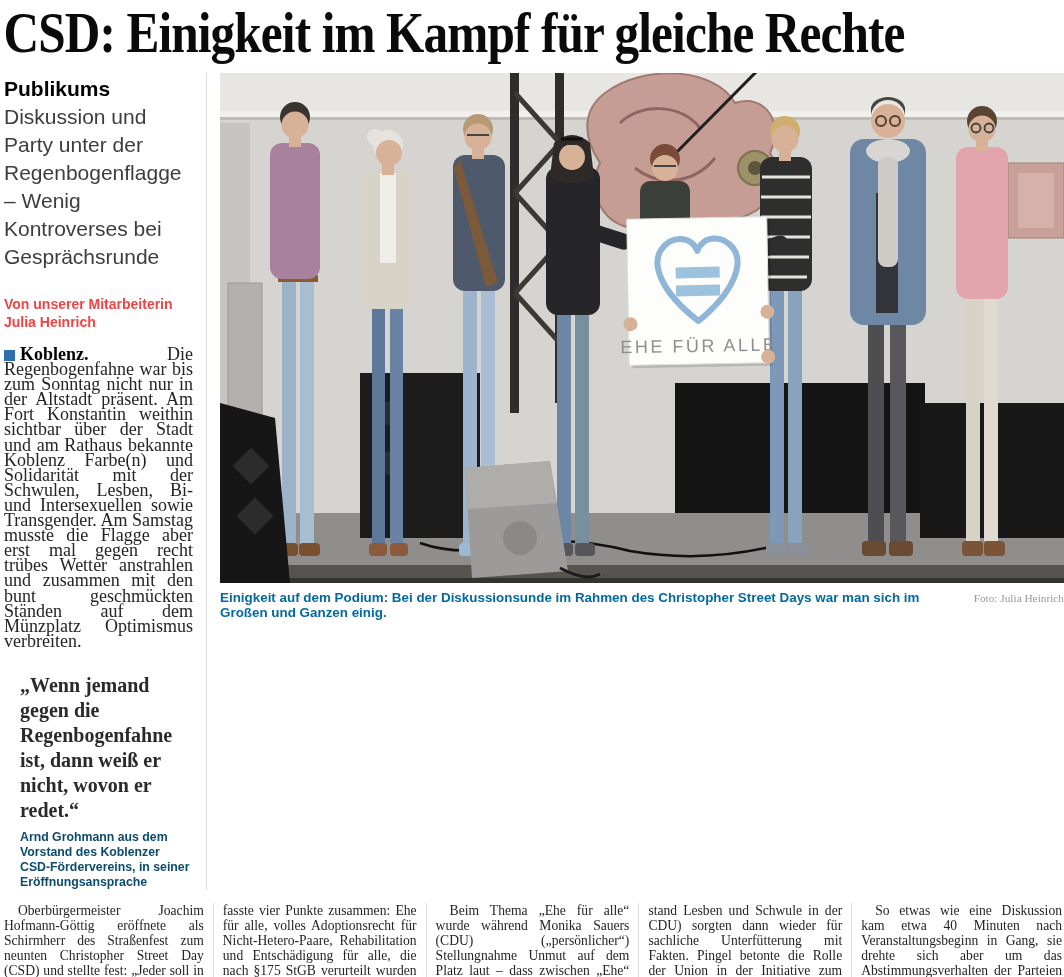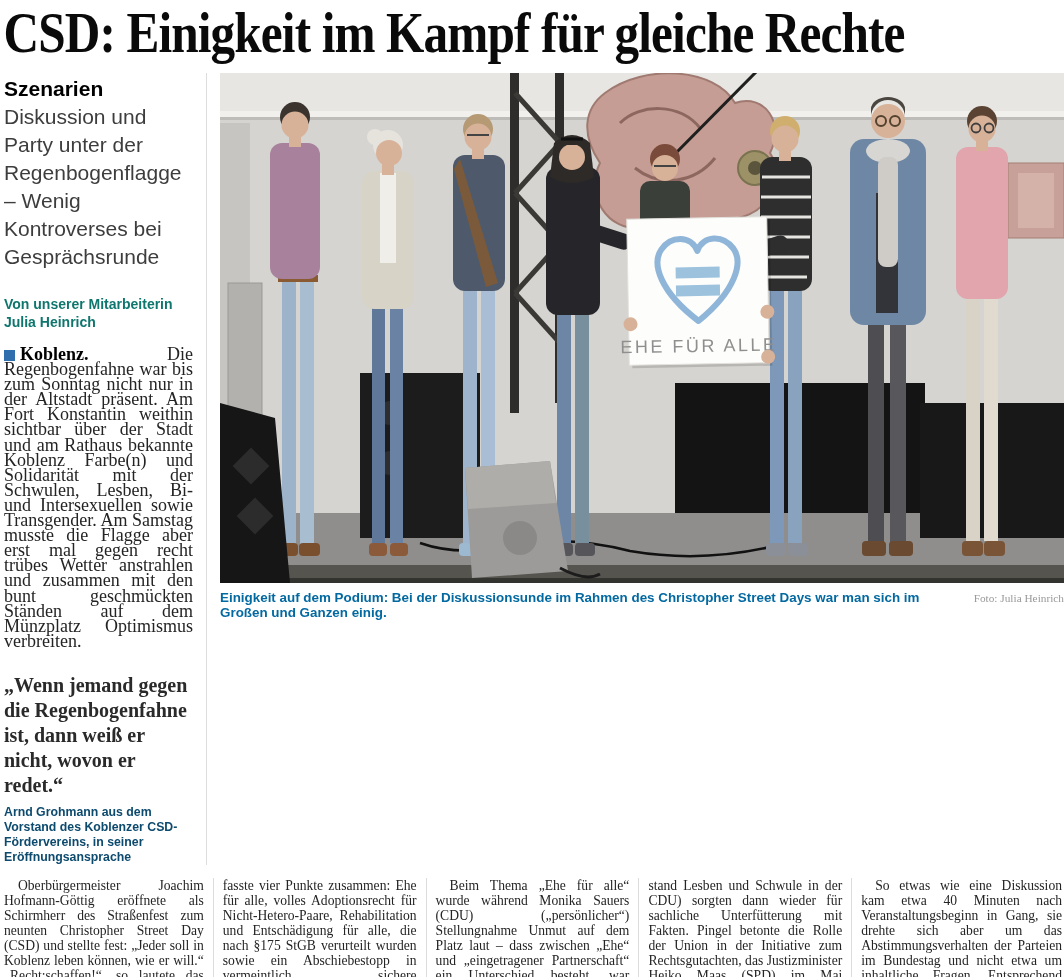--- a/index.html
+++ b/index.html
@@ -9,26 +9,26 @@
   .headline{margin:0;padding:1px 0 0 4px;font-family:"Liberation Serif",serif;
             font-weight:bold;font-size:56px;line-height:64px;white-space:nowrap;
             transform:scaleX(0.88);transform-origin:0 0;color:#0a0a0a;letter-spacing:-1px;}
   
   .content{display:flex;margin-top:8px;}
   .left-col{width:192px;padding:0 13px 0 4px;border-right:1px solid #ddd;}
   .standfirst{margin:2px 0 0 0;font-family:"Liberation Sans",sans-serif;
               font-size:21px;line-height:28px;color:#3d3d3d;font-weight:400;}
   .standfirst .kicker{color:#000;font-weight:bold;}
   .byline{margin:24px 0 0 0;font-family:"Liberation Sans",sans-serif;
-          font-size:14px;line-height:18px;color:#0f766e;font-weight:bold;}
+          font-size:14px;line-height:18px;color:#ef4444;font-weight:bold;}
   .lead{margin:16px 0 0 0;font-size:18px;line-height:15.1px;text-align:justify;color:#242424;}
   .marker{display:inline-block;width:11px;height:11px;background:#2f6fad;margin-right:5px;
           vertical-align:-1px;}
   .lead .loc{font-weight:bold;color:#000;}
-  .pullquote{margin:24px 0 0 0;}
+  .pullquote{margin:24px 0 0 16px;}
   .pullquote .q{margin:0;font-family:"Liberation Serif",serif;font-weight:bold;
                 font-size:20px;line-height:25px;color:#2a2a2a;}
   .pullquote .attrib{margin:7px 0 0 0;font-family:"Liberation Sans",sans-serif;
                      font-weight:bold;font-size:12.3px;line-height:15px;color:#0c4a6e;}
   
   figure{margin:0 0 0 13px;width:844px;}
   .photo-svg{display:block;width:844px;height:510px;background:#d5d4d0;}
   figcaption{display:flex;justify-content:space-between;align-items:baseline;margin-top:7px;}
   .cap{font-family:"Liberation Sans",sans-serif;font-weight:bold;font-size:13.4px;color:#0369a1;}
   .credit{font-family:Liberation Serif, serif;font-size:11.3px;color:#999;white-space:nowrap;
@@ -46,21 +46,21 @@
 </head>
 <body>
 
 <div class="page">
 
   <h1 class="headline">CSD: Einigkeit im Kampf für gleiche Rechte</h1>
 
   <div class="content">
 
     <aside class="left-col">
-      <p class="standfirst"><span class="kicker">Szenarien</span><span> Diskussion und Party unter der Regenbogenflagge – Wenig Kontroverses bei Gesprächsrunde</span></p>
+      <p class="standfirst"><span class="kicker">Publikums</span><span> Diskussion und Party unter der Regenbogenflagge – Wenig Kontroverses bei Gesprächsrunde</span></p>
       <p class="byline">
         <span>Von unserer Mitarbeiterin</span><br>
         <span>Julia Heinrich</span>
       </p>
       <p class="lead"><span class="marker"></span><span class="loc">Koblenz.</span> <span>Die Regenbogenfahne war bis zum Sonntag nicht nur in der Altstadt präsent. Am Fort Konstantin weithin sichtbar über der Stadt und am Rathaus bekannte Koblenz Farbe(n) und Solidarität mit der Schwulen, Lesben, Bi- und Intersexuellen sowie Transgender. Am Samstag musste die Flagge aber erst mal gegen recht trübes Wetter anstrahlen und zusammen mit den bunt geschmückten Ständen auf dem Münzplatz Optimismus verbreiten.</span></p>
       <div class="pullquote">
         <p class="q">„Wenn jemand gegen die Regenbogenfahne ist, dann weiß er nicht, wovon er redet.“</p>
         <p class="attrib">Arnd Grohmann aus dem Vorstand des Koblenzer CSD-Fördervereins, in seiner Eröffnungsansprache</p>
       </div>
     </aside>

